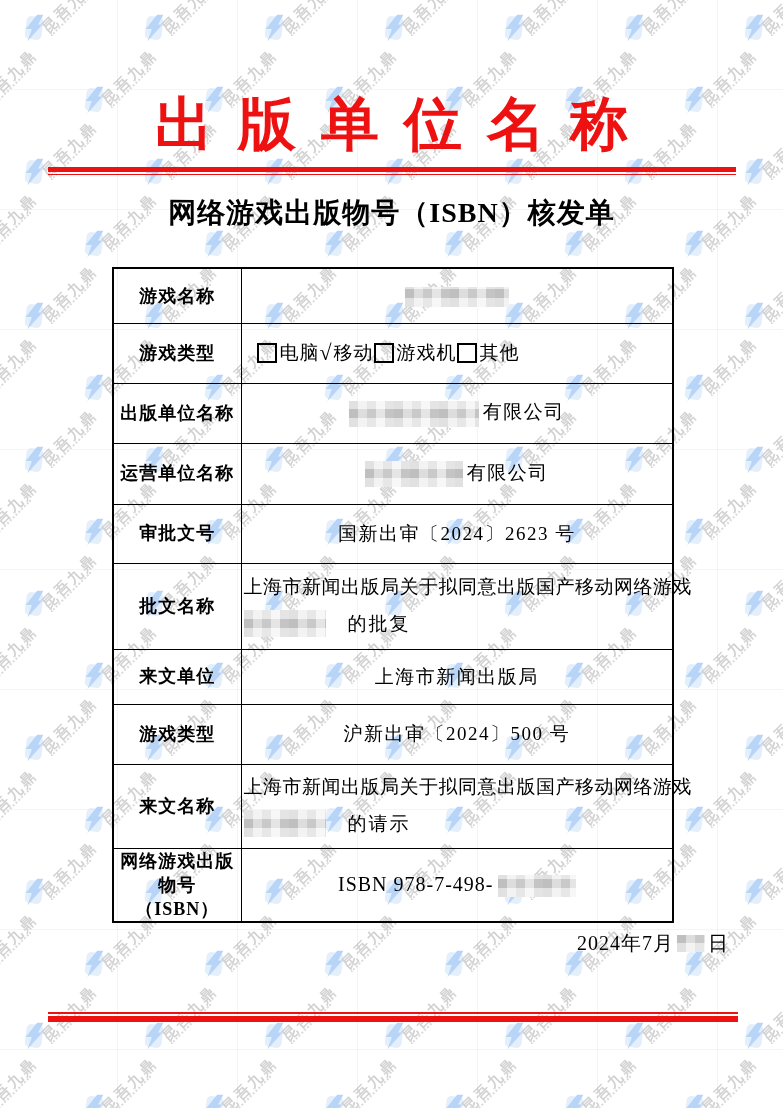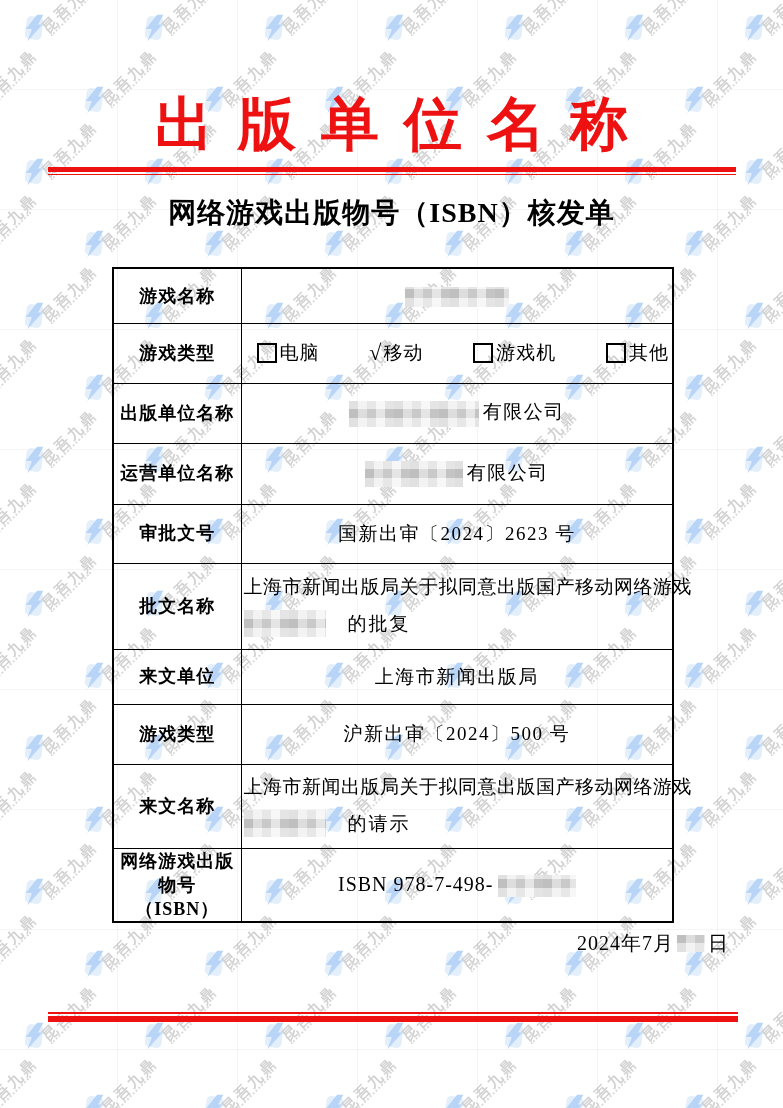--- a/index.html
+++ b/index.html
@@ -68,21 +68,21 @@
     text-align:center;font-weight:bold;font-size:18px;letter-spacing:1px;
     line-height:1.35;
   }
   td.val{text-align:center;font-size:19px;letter-spacing:1.5px;}
   tr.r-game-name{height:55px;} tr.r-game-type{height:60px;}
   tr.r-publisher{height:60px;} tr.r-operator{height:61px;}
   tr.r-approval-no{height:59px;} tr.r-approval-doc{height:86px;}
   tr.r-source-unit{height:55px;} tr.r-source-no{height:60px;}
   tr.r-source-doc{height:84px;} tr.r-isbn{height:61px;}
   
-  .cbrow{display:flex;justify-content:space-between;align-items:center;padding-left:12px;}
+  .cbrow{display:flex;justify-content:flex-start;align-items:center;padding-left:12px;}
   .opt{display:inline-flex;align-items:center;white-space:nowrap;letter-spacing:1px;}
   .cb{
     display:inline-block;width:16px;height:16px;
     border:2px solid #000;margin-right:3px;background:transparent;
   }
   .mark{font-size:22px;font-weight:bold;margin-right:2px;letter-spacing:0;}
   
   td.val.twolines{padding:6px 2px 8px 2px;}
   .docline1{
     display:block;text-align:justify;text-align-last:justify;

